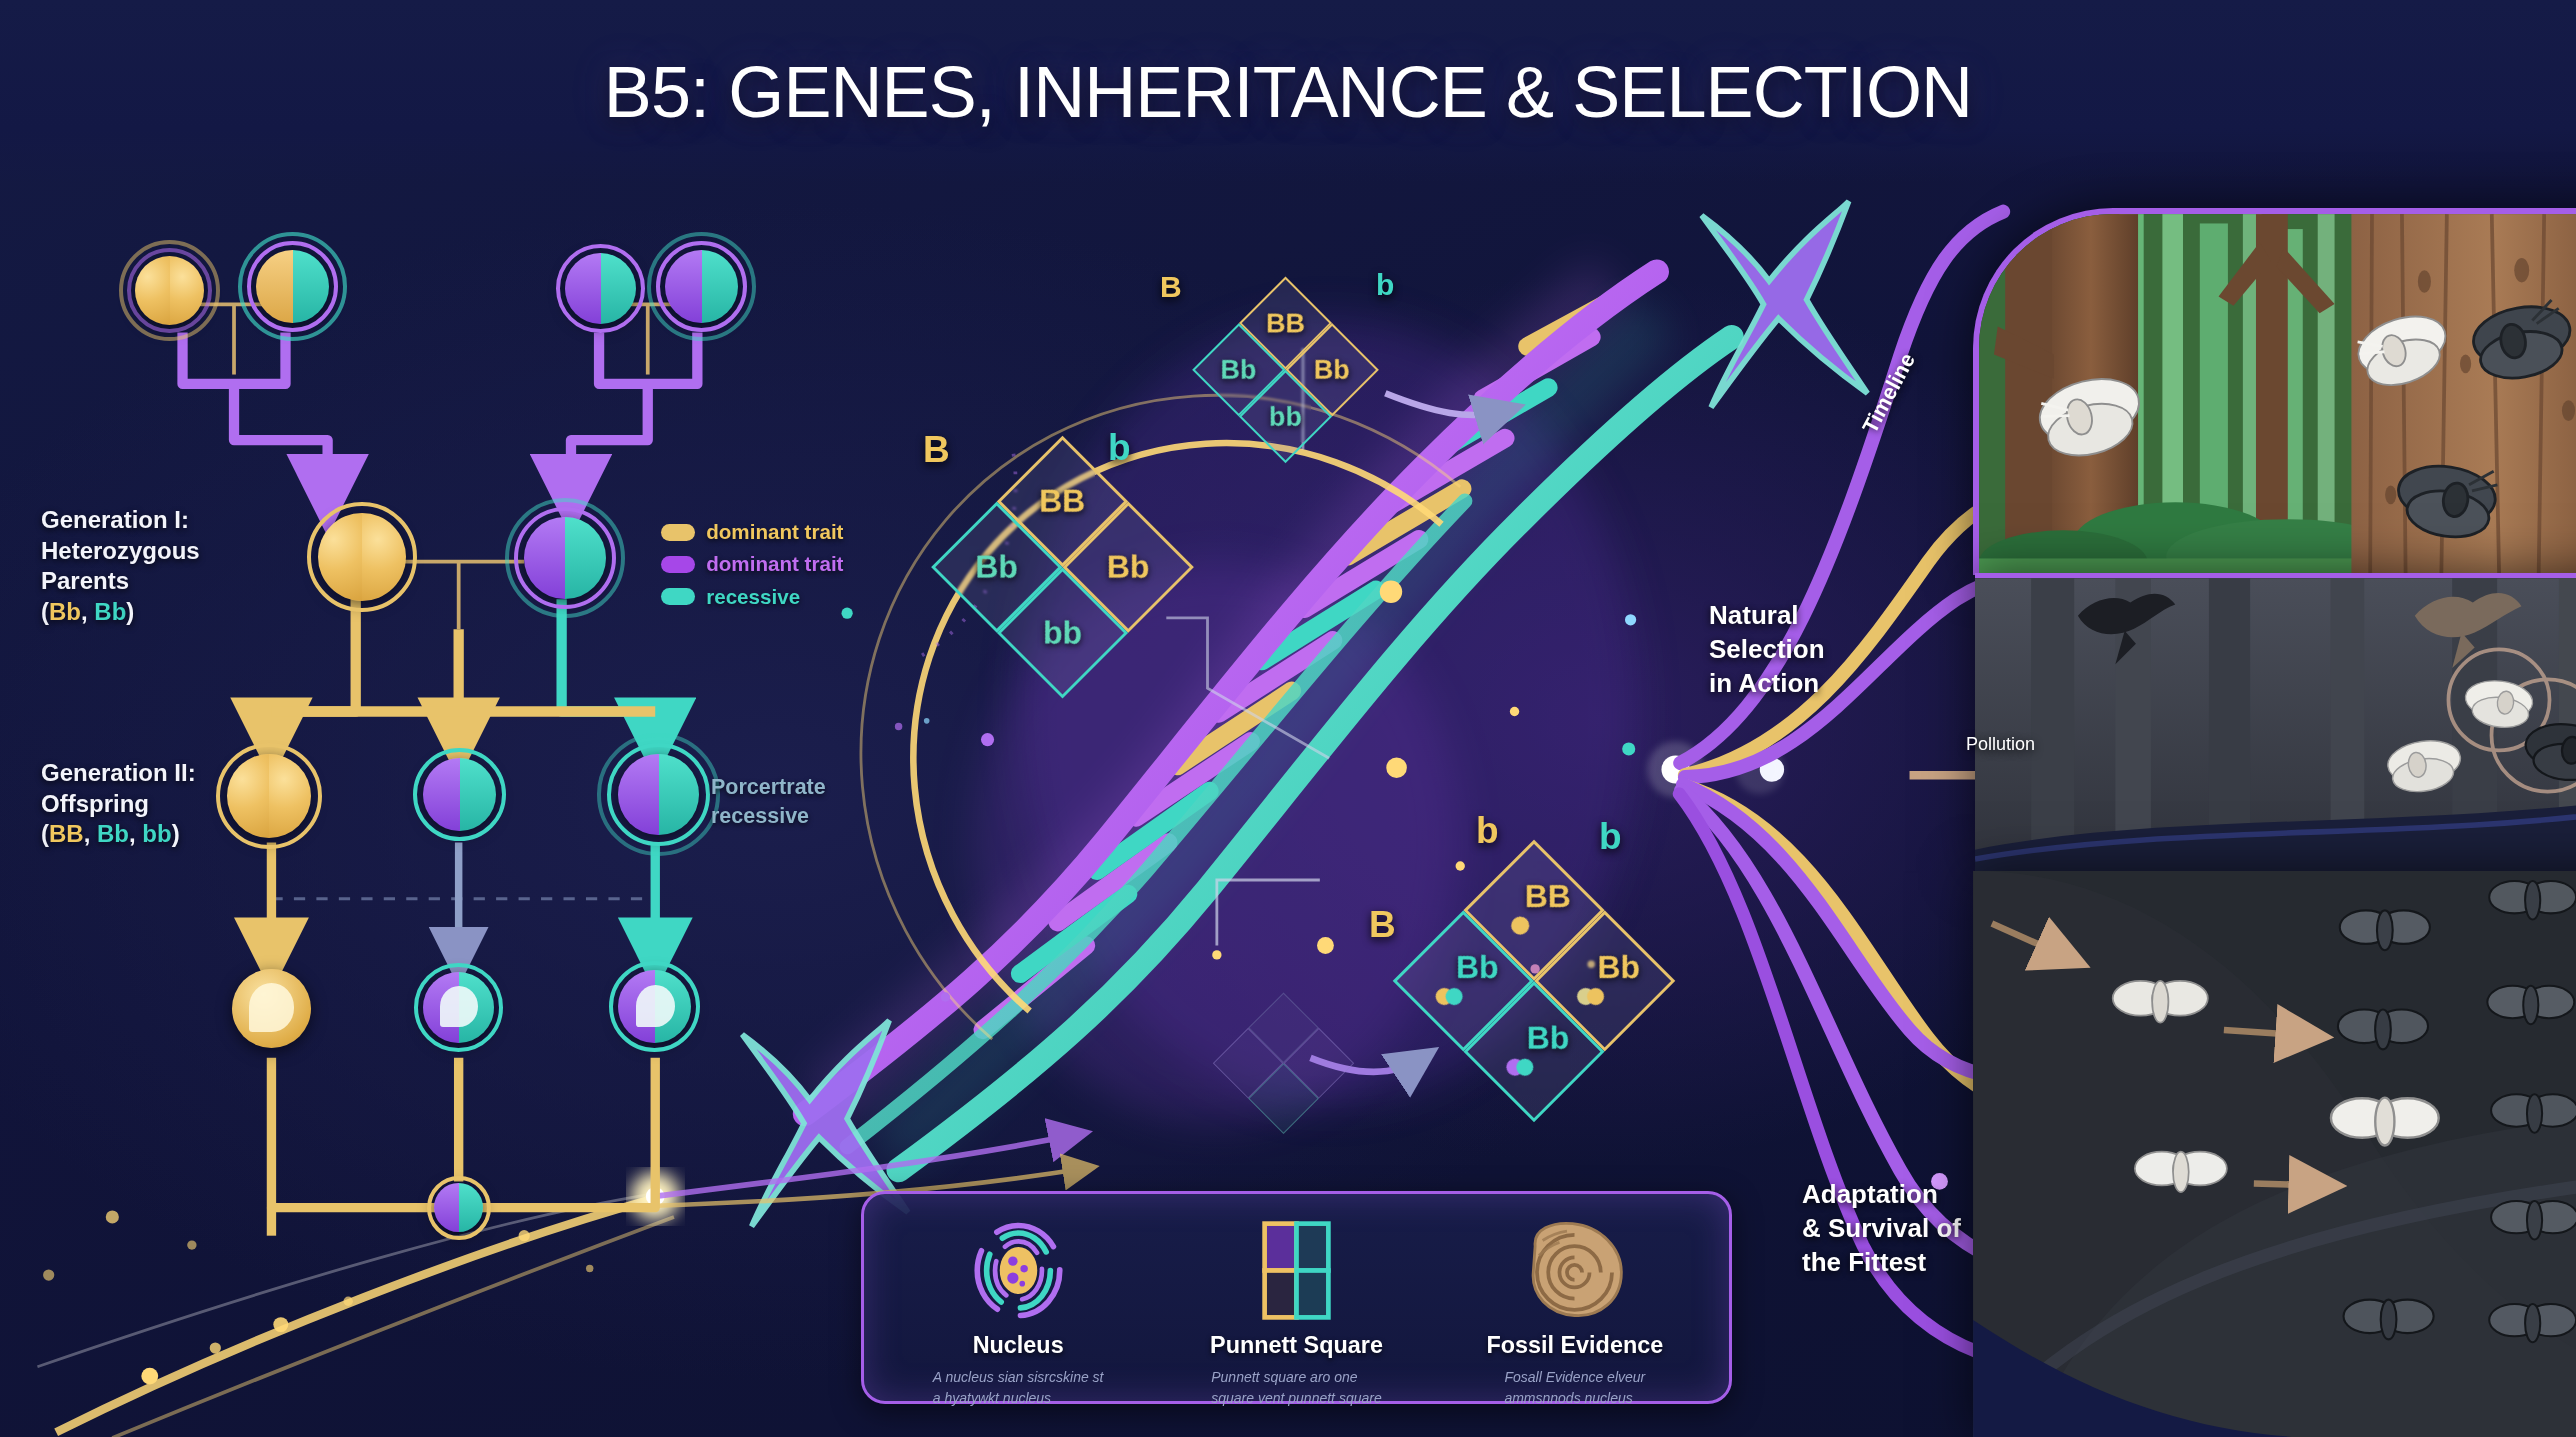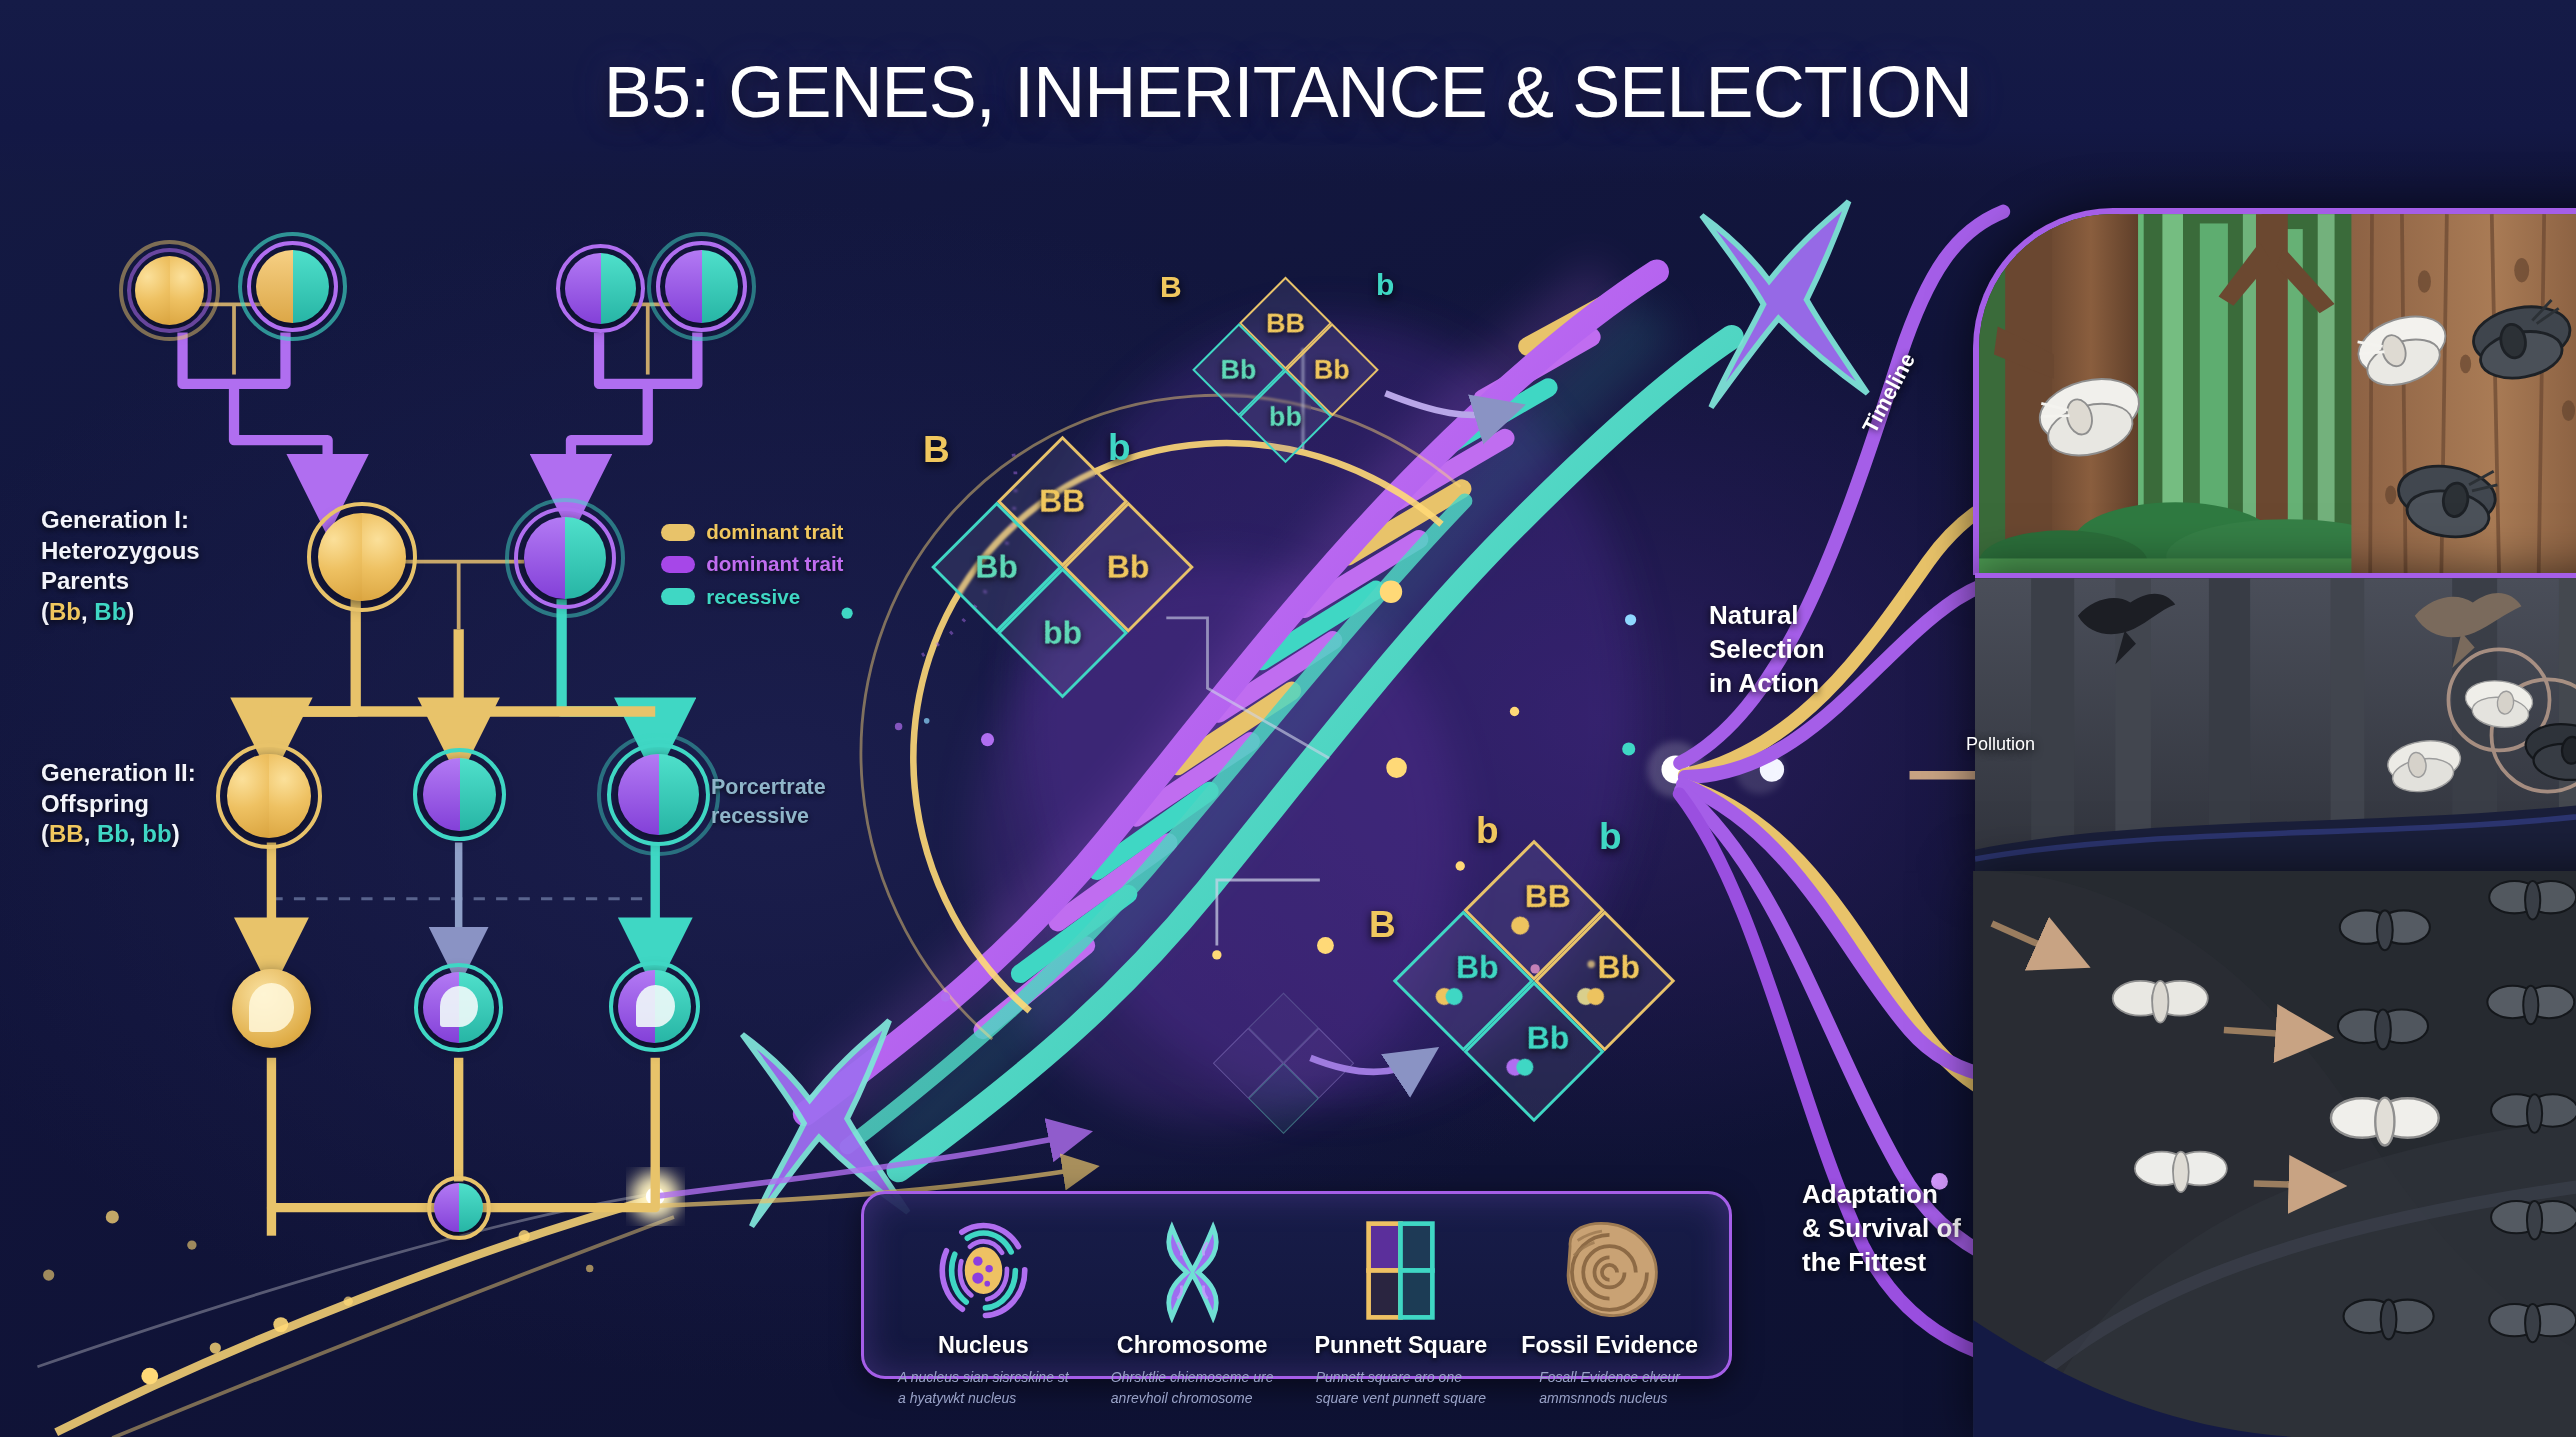--- a/index.html
+++ b/index.html
@@ -113,21 +113,21 @@
     background:#2e3038;
   }
   #panel-dark {
     left:1973px; top:871px; width:659px; height:567px;
     background:#1f2026;
   }
   .moth { position:absolute; }
 
   
   #icon-legend {
-    position:absolute; left:861px; top:1191px; width:871px; height:188px;
+    position:absolute; left:861px; top:1191px; width:871px; height:213px;
     border:3.7px solid #a55ee8; border-radius:24px;
     background: linear-gradient(180deg, rgba(24,29,74,.92), rgba(19,23,62,.95));
     box-shadow: 0 0 36px rgba(140,90,220,.30) inset, 0 7.5px 28px rgba(0,0,0,.5);
     display:flex; padding:24px 15px 0 15px;
   }
   .icon-item { flex:1; display:flex; flex-direction:column; align-items:center; }
   .icon-art { height:112px; display:flex; align-items:center; justify-content:center; }
   .icon-title {
     color:#ffffff; font-size:23.4px; font-weight:bold; margin-top:9.4px;
     text-shadow:0 1.9px 5.6px rgba(0,0,0,.8);
@@ -808,41 +808,20 @@
           <circle cx="60" cy="70" r="3" fill="#8c3ee0"></circle>
         </svg>
       </div>
       <div class="icon-title">Nucleus</div>
       <div class="icon-sub">
         <span>A nucleus sian sisrcskine st</span><br>
         <span>a hyatywkt nucleus</span>
       </div>
     </div>
 
-    <div class="icon-item">
-      <div class="icon-art">
-        <svg width="105" height="105" viewBox="0 0 112 112">
-          <path d="M34,10 C44,34 50,46 56,56 C62,46 68,34 78,10
-                   C88,34 74,48 62,58 C74,68 88,82 78,106
-                   C68,82 62,70 56,60 C50,70 44,82 34,106
-                   C24,82 38,68 50,58 C38,48 24,34 34,10 Z" fill="#9e6ef0" stroke="#6fe0d4" stroke-width="5"></path>
-          <g stroke="#c79bff" stroke-width="3" fill="none" opacity=".85">
-            <path d="M40,26 q6,6 4,14"></path>
-              <path d="M72,26 q-6,6 -4,14"></path>
-            <path d="M40,86 q6,-6 4,-14"></path>
-              <path d="M72,86 q-6,-6 -4,-14"></path>
-          </g>
-        </svg>
-      </div>
-      <div class="icon-title">Chromosome</div>
-      <div class="icon-sub">
-        <span>Ohrsktlie chiemoseme ure</span><br>
-        <span>anrevhoil chromosome</span>
-      </div>
-    </div>
 
     <div class="icon-item">
       <div class="icon-art">
         <svg width="105" height="105" viewBox="0 0 112 112">
           <rect x="22" y="6" width="34" height="50" fill="#5b2f9b" stroke="#eec163" stroke-width="5"></rect>
           <rect x="56" y="6" width="34" height="50" fill="#1e3a56" stroke="#3fd7c4" stroke-width="5"></rect>
           <rect x="22" y="56" width="34" height="50" fill="#2a2540" stroke="#eec163" stroke-width="5"></rect>
           <rect x="56" y="56" width="34" height="50" fill="#1c3c55" stroke="#3fd7c4" stroke-width="5"></rect>
         </svg>
       </div>

